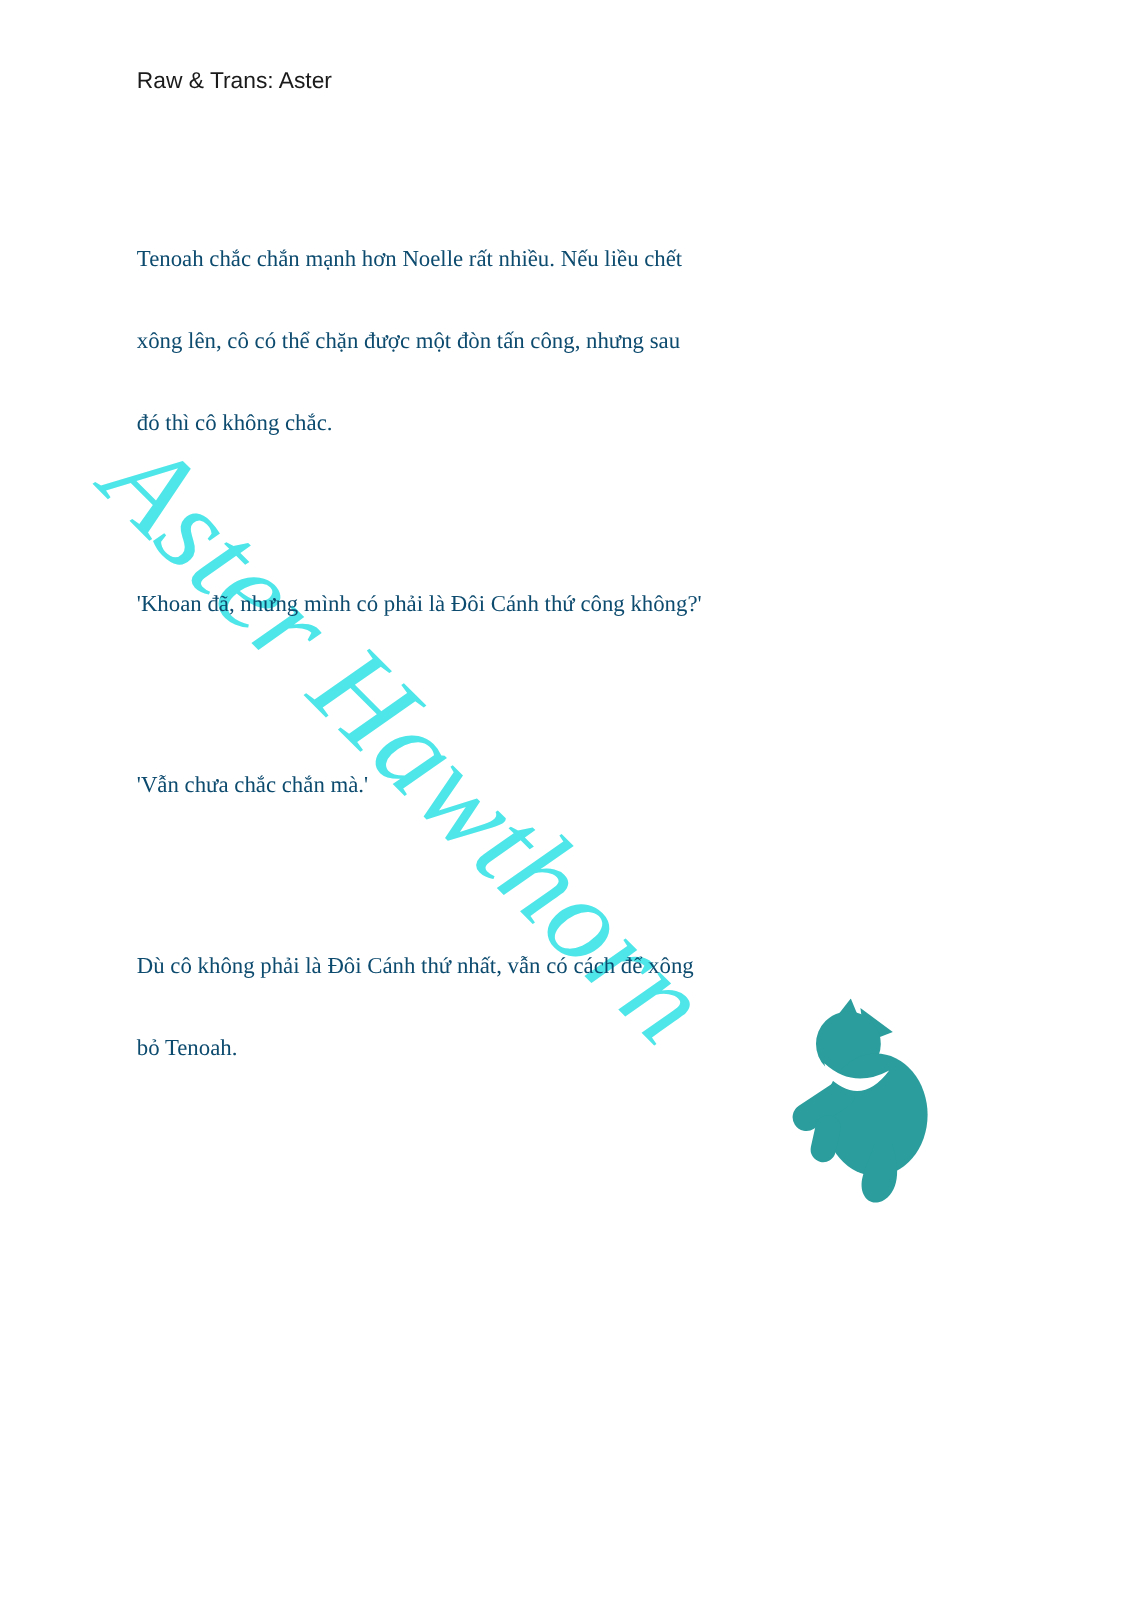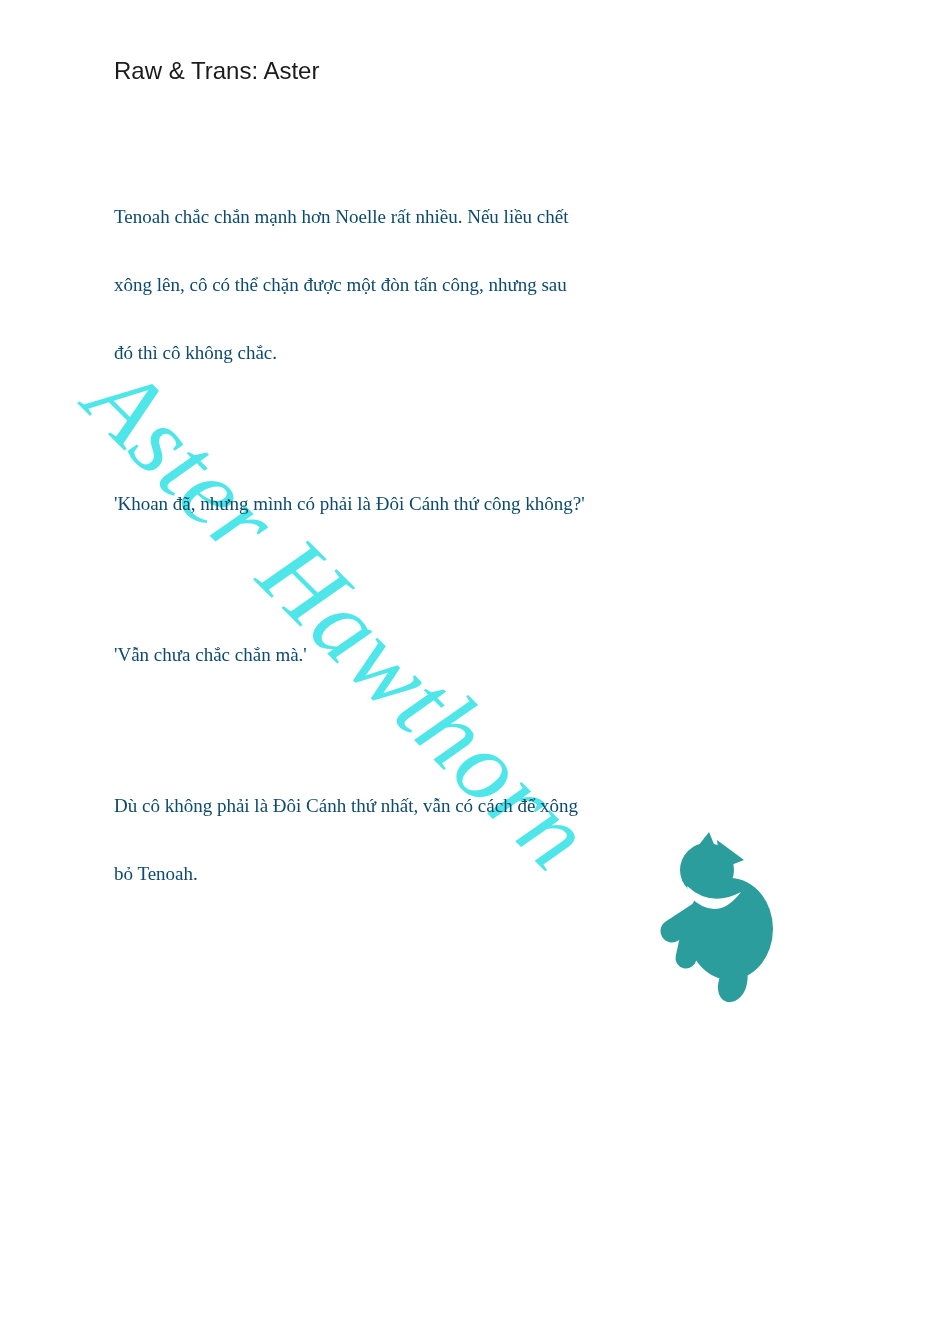--- a/index.html
+++ b/index.html
@@ -13,21 +13,21 @@
     height: 1343px;
     background: #ffffff;
     overflow: hidden;
     font-family: "Liberation Serif", serif;
   }
   .credit {
     position: absolute;
     left: 114px;
     top: 57px;
     font-family: "Liberation Sans", sans-serif;
-    font-size: 24px;
+    font-size: 19px;
     color: #1b1b1b;
     z-index: 3;
     white-space: nowrap;
   }
   .watermark {
     position: absolute;
     left: 146px;
     top: 342px;
     font-family: "Liberation Serif", serif;
     font-style: italic;

